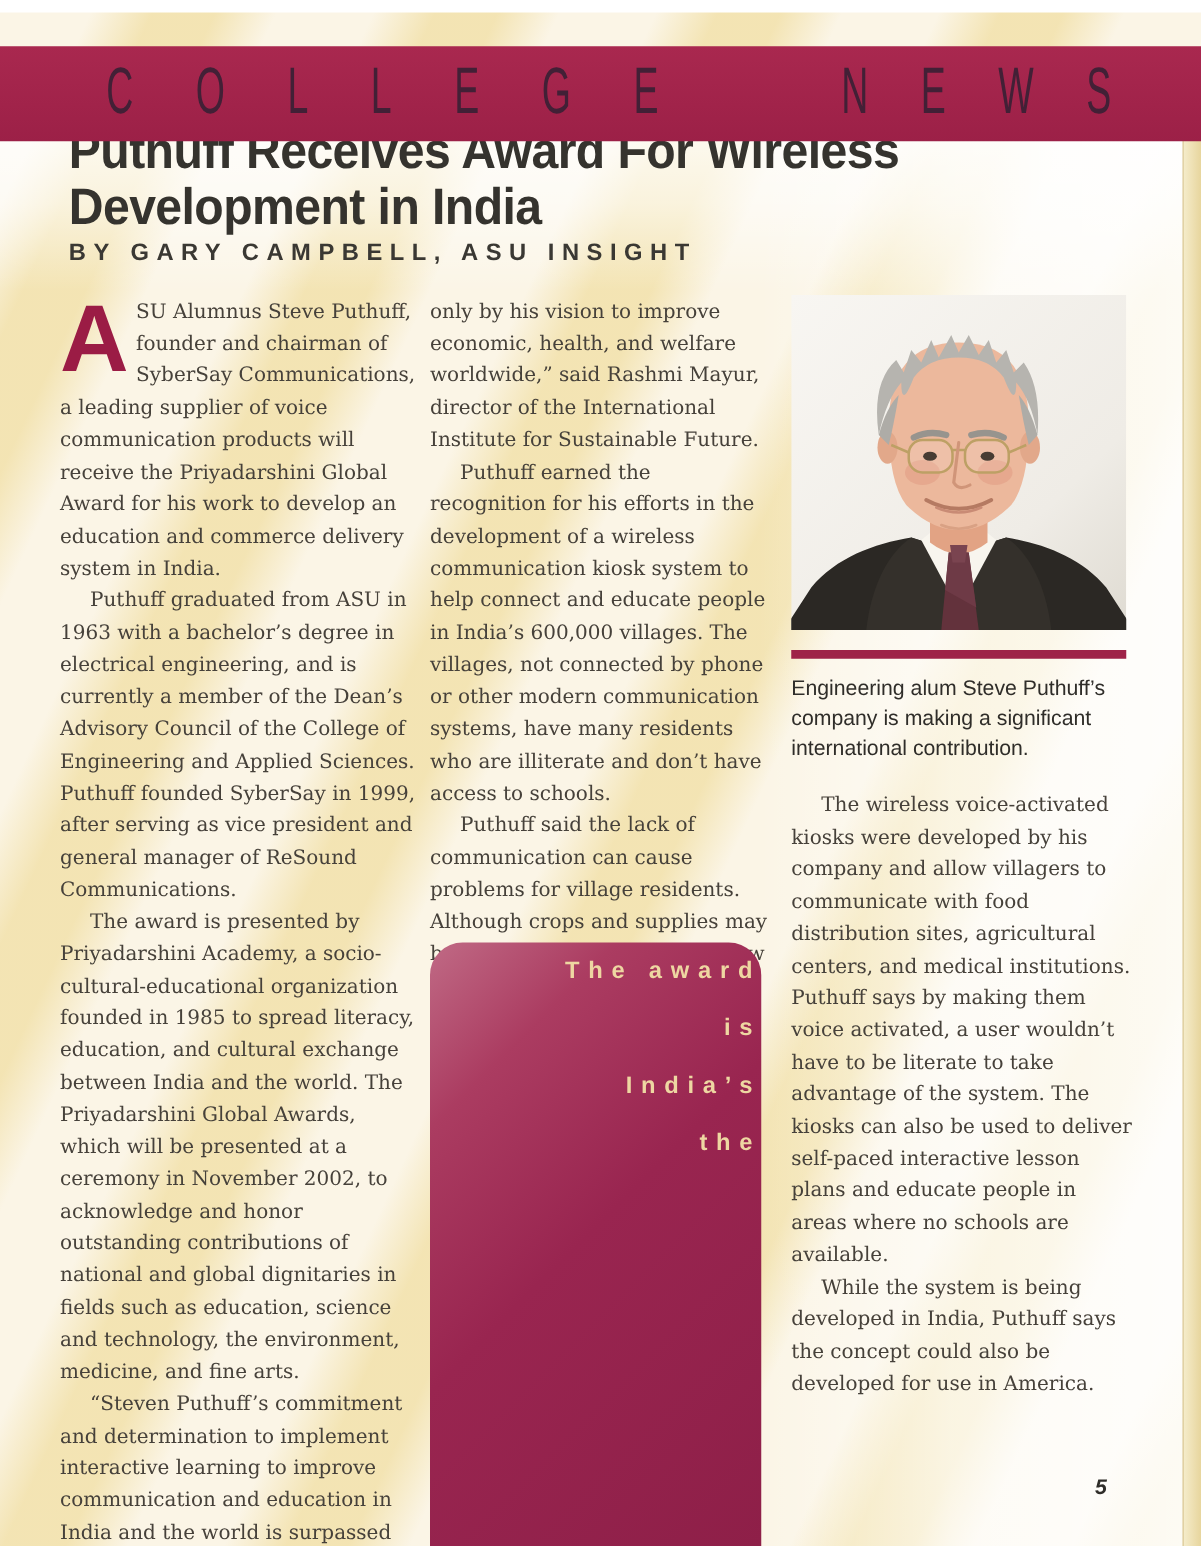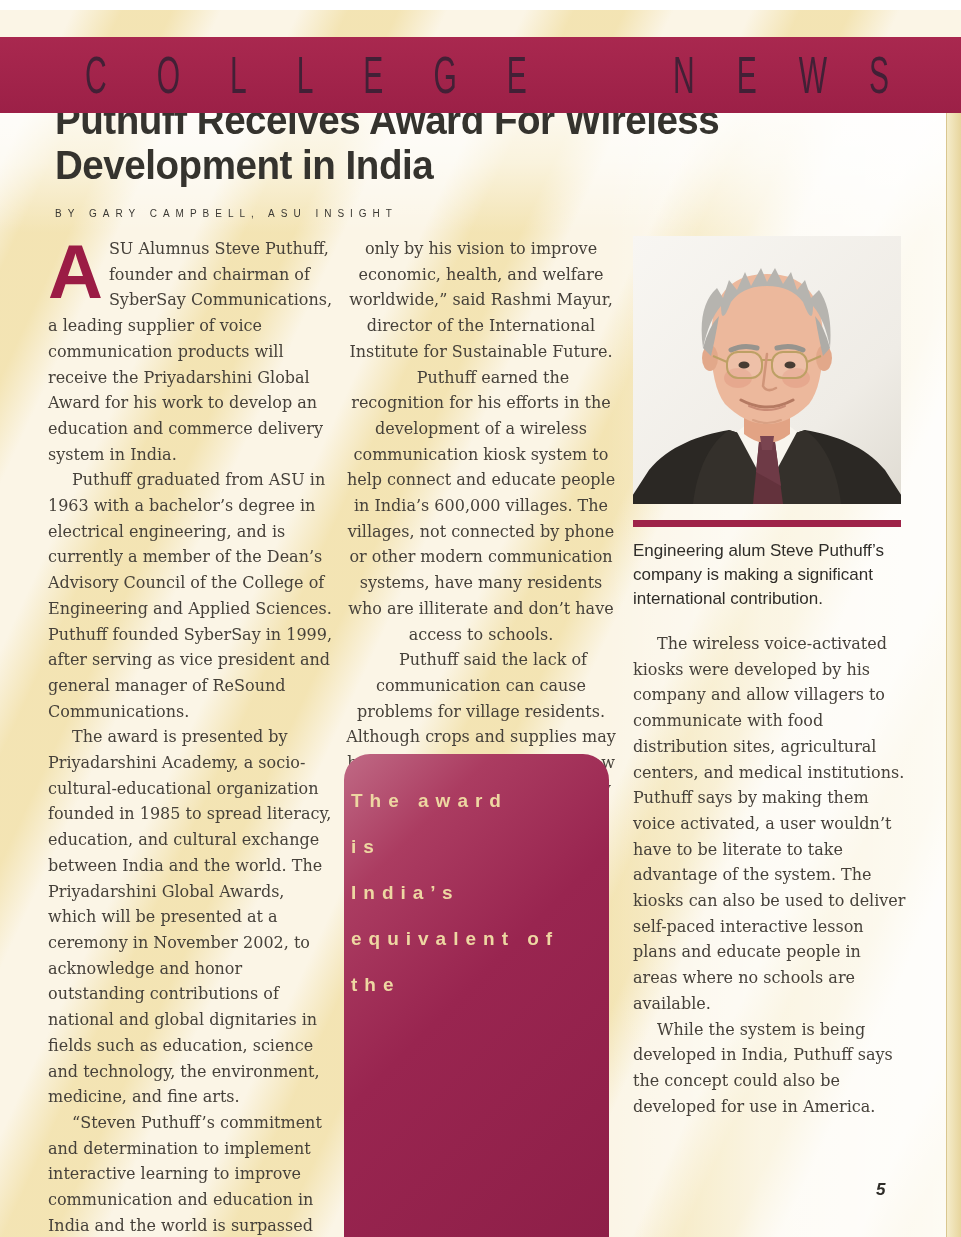--- a/index.html
+++ b/index.html
@@ -29,43 +29,43 @@
     padding:0 30px 0 85px;}
   .banner-word{font-family:"Liberation Sans",sans-serif;font-weight:400;color:#4220362;
     color:#422036;font-size:30px;line-height:30px;transform:scaleY(1.75);white-space:nowrap;}
   .bw1{letter-spacing:50px;}
   .bw2{letter-spacing:42px;}
 
   
   .title-wrap{position:absolute;left:55px;top:98px;z-index:2;width:780px;}
   .headline{font-family:"Liberation Sans",sans-serif;font-weight:bold;color:#35332e;
     font-size:41px;line-height:45px;letter-spacing:-0.5px;transform:scaleX(0.94);transform-origin:left top;}
-  .byline{margin-top:20px;font-family:"Liberation Sans",sans-serif;font-weight:normal;
-    font-size:10px;letter-spacing:6px;color:#3a3833;}
+  .byline{margin-top:4px;font-family:"Liberation Sans",sans-serif;font-weight:bold;
+    font-size:19px;letter-spacing:6px;color:#3a3833;}
 
   
   .col{position:absolute;top:236px;z-index:2;}
   #col1{left:48px;width:287px;}
-  #col2{left:344px;width:274px;text-align:center;}
+  #col2{left:344px;width:274px;}
   #col3{left:633px;width:277px;}
   .col p{margin:0;font-size:16px;line-height:25.7px;color:#46413a;}
   .indent{text-indent:24px;}
   .dropcap{float:left;font-family:"Liberation Sans",sans-serif;font-weight:bold;
     font-size:76px;line-height:60px;color:#9b1c45;margin:6px 8px 2px 0;letter-spacing:-2px;}
 
   
   .photo-frame{width:268px;height:268px;display:block;}
   .cap-rule{height:7px;background:#9e2348;margin:16px 0 12px 0;width:268px;}
   .caption{font-family:"Liberation Sans",sans-serif;font-weight:normal;font-size:17px;
     line-height:24px;color:#2f2d29;width:272px;}
   .col3-body{margin-top:20px;}
 
   
   .pullquote{position:absolute;left:344px;top:754px;width:265px;height:483px;z-index:2;
-    border-radius:26px 26px 0 0;overflow:hidden;padding-top:24px;box-sizing:border-box;text-align:left;
+    border-radius:26px 26px 0 0;overflow:hidden;box-sizing:border-box;text-align:right;
     background:linear-gradient(135deg,#c06a85 0%,#ab3c61 20%,#992550 48%,#8e1f48 100%);}
   .pq-line{font-family:"Liberation Sans",sans-serif;font-weight:bold;font-size:19px;
     line-height:46px;letter-spacing:7px;text-indent:7px;color:#eed7a2;white-space:nowrap;}
 
   
   .footer-left{position:absolute;left:48px;top:1178px;z-index:3;font-variant:small-caps;
     font-size:16px;color:#55503f;letter-spacing:0.5px;}
   .page-num{position:absolute;left:876px;top:1180px;z-index:3;
     font-family:"Liberation Sans",sans-serif;font-weight:bold;font-style:italic;
     font-size:17px;color:#2f2d29;}
@@ -167,19 +167,18 @@
     <div class="col3-body">
       <p class="indent">The wireless voice-activated kiosks were developed by his company and allow villagers to communicate with food distribution sites, agricultural centers, and medical institutions.  Puthuff says by making them voice activated, a user wouldn’t have to be literate to take advantage of the system.  The kiosks can also be used to deliver self-paced interactive lesson plans and educate people in areas where no schools are available.</p>
       <p class="indent">While the system is being developed in India, Puthuff says the concept could also be developed for use in America.</p>
     </div>
   </div>
 
   <div class="pullquote">
     <div class="pq-line">The award</div>
     <div class="pq-line">is</div>
     <div class="pq-line">India’s</div>
-    <div class="pq-line">equivalent of</div>
     <div class="pq-line">the</div>
   </div>
 
   <div class="page-num">5</div>
 
 </div>
 
 </body></html>

